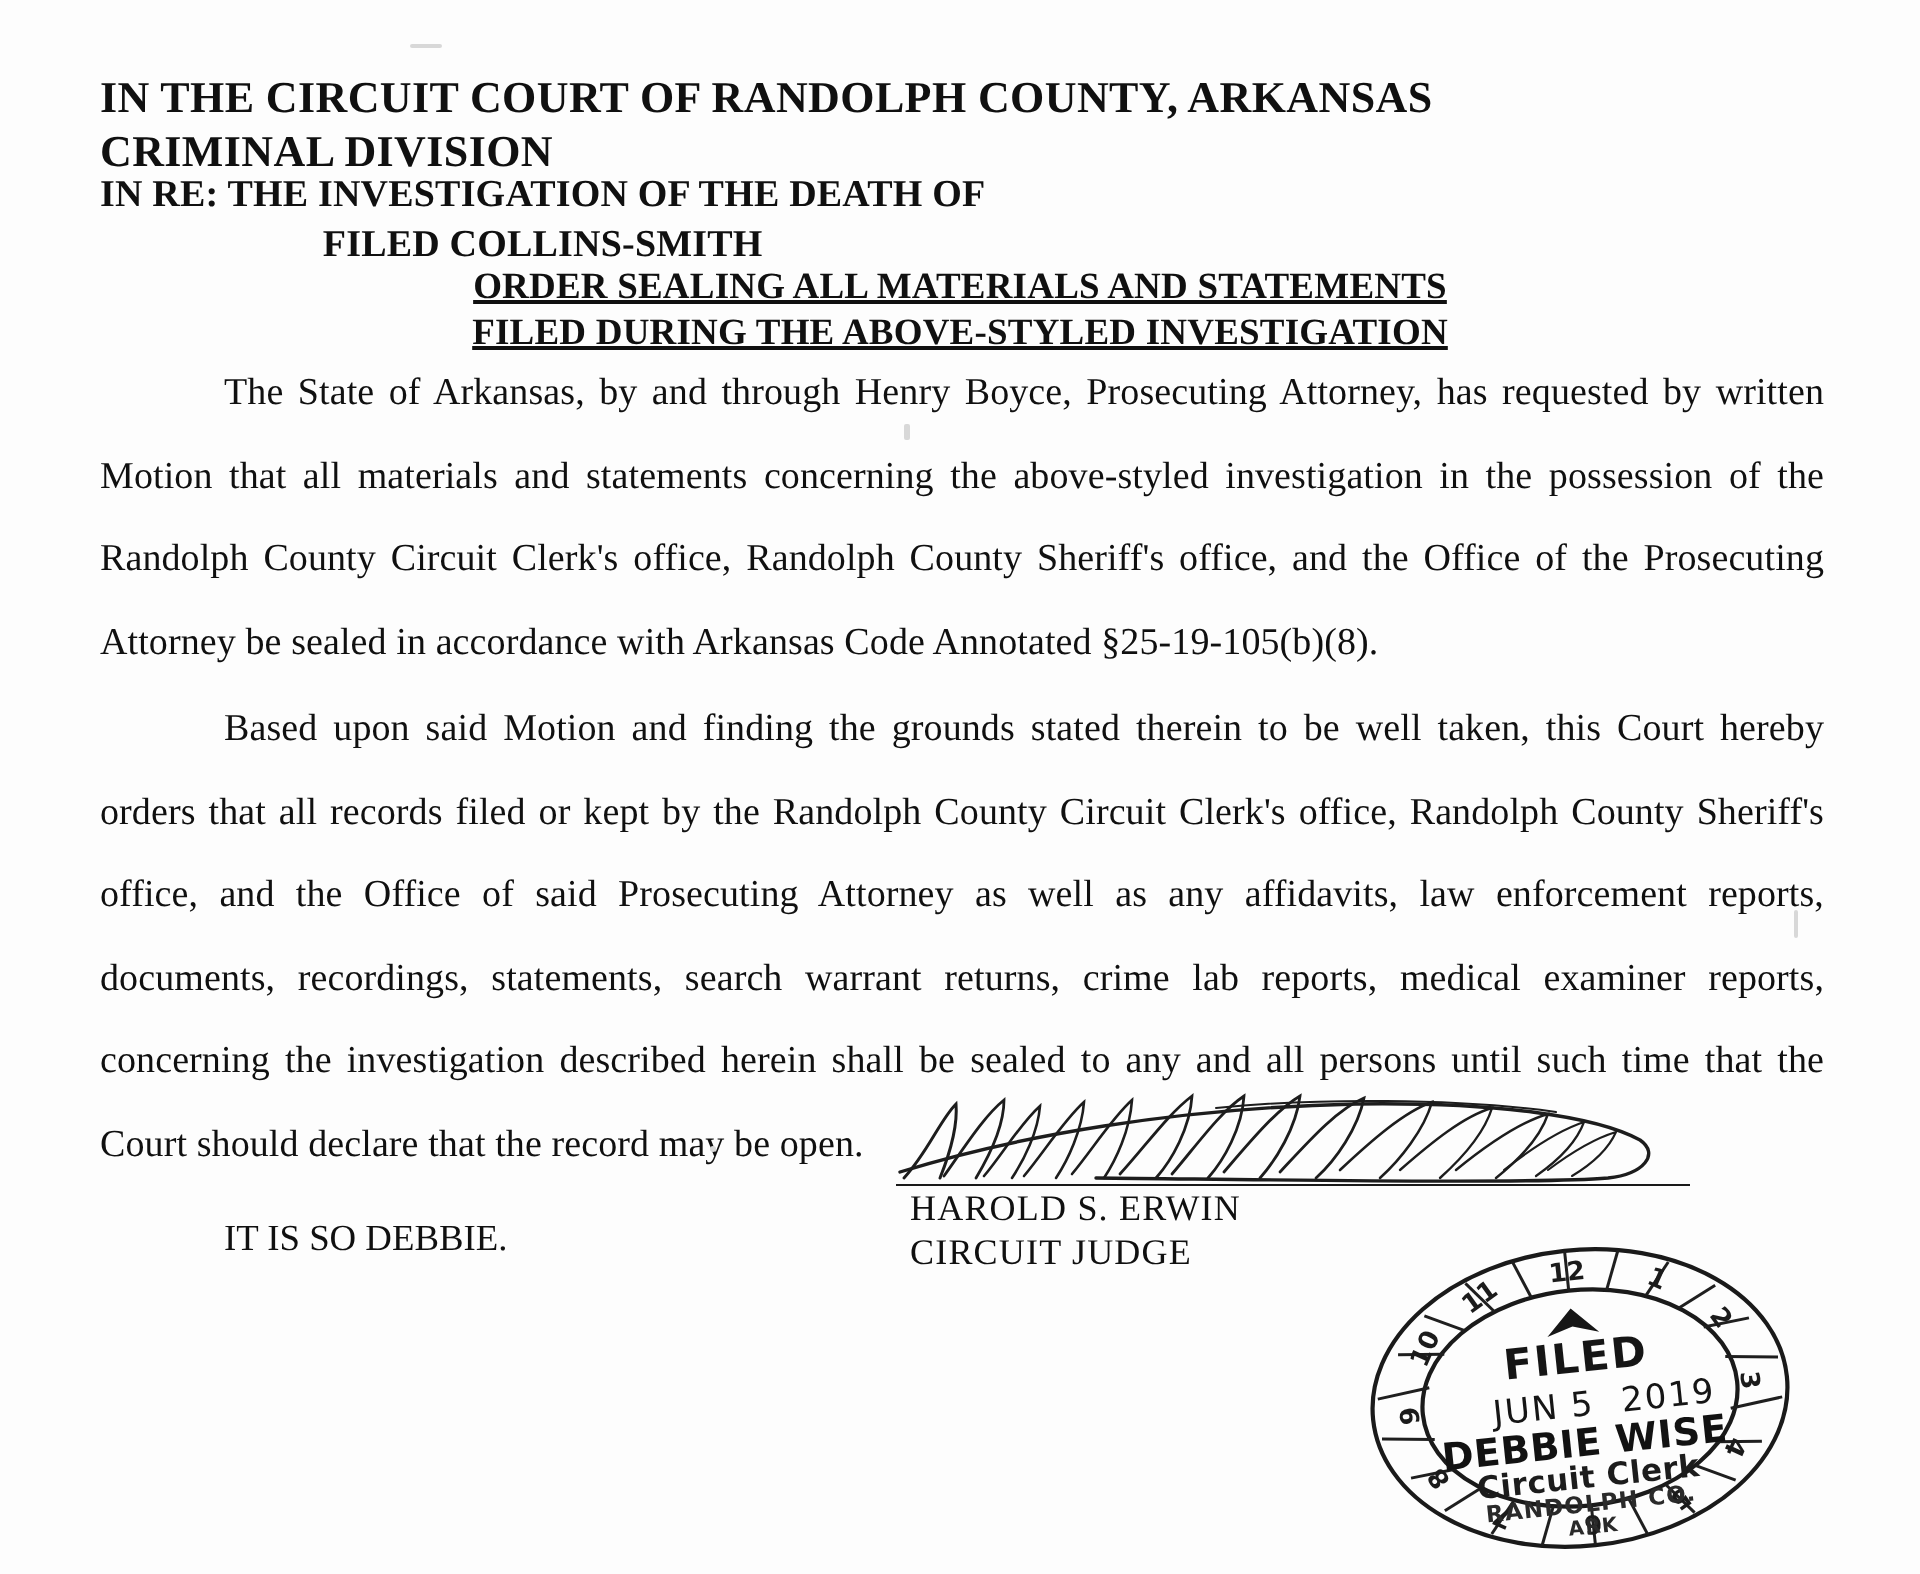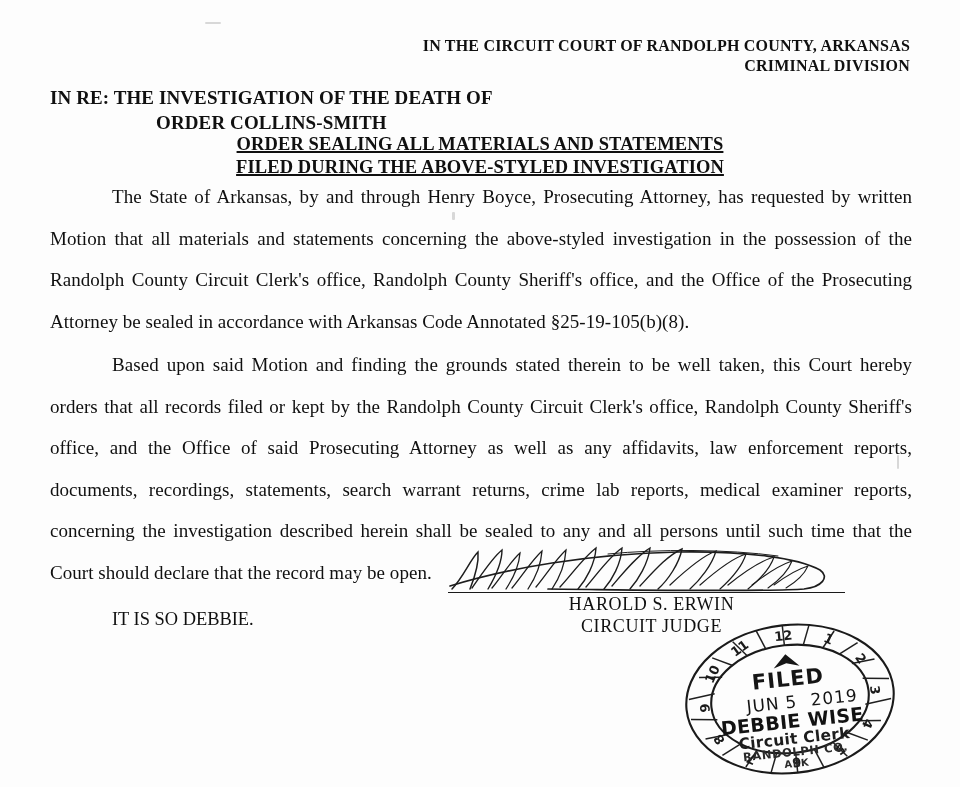--- a/index.html
+++ b/index.html
@@ -17,23 +17,23 @@
     font-family: "Liberation Serif", "DejaVu Serif", serif;
     color: #101010;
   }
 
   
   .court-heading {
     position: absolute;
     left: 50px;
     top: 36px;
     width: 860px;
-    text-align: right;
-    font-weight: bold;
-    font-size: 16px;
+    text-align: left;
+    font-weight: bold;
+    font-size: 22px;
     letter-spacing: 0.2px;
     line-height: 1.22;
   }
   .court-heading .line2 {
     display: block;
   }
 
   
   .caption {
     position: absolute;
@@ -90,21 +90,20 @@
     font-size: 18.4px;
     line-height: 41.5px;
   }
 
   
   .signature-block {
     position: absolute;
     left: 448px;
     top: 546px;
     width: 400px;
-    text-align: center;
   }
   .sig-mark {
     position: relative;
     height: 46px;
     width: 400px;
   }
   .sig-mark svg { display: block; }
   .sig-line {
     width: 397px;
     height: 0;
@@ -189,21 +188,21 @@
 
 <div id="page">
 
   <div class="court-heading">
     <span>IN THE CIRCUIT COURT OF RANDOLPH COUNTY, ARKANSAS</span>
     <span class="line2">CRIMINAL DIVISION</span>
   </div>
 
   <div class="caption">
     <span>IN RE: THE INVESTIGATION OF THE DEATH OF</span>
-    <span>ORDER COLLINS-SMITH</span>
+    <span>FILED COLLINS-SMITH</span>
   </div>
 
   <div class="order-title">
     <span>ORDER SEALING ALL MATERIALS AND STATEMENTS</span>
     <span>FILED DURING THE ABOVE-STYLED INVESTIGATION</span>
   </div>
 
   <div class="body-block">
     <p class="para">The State of Arkansas, by and through Henry Boyce, Prosecuting Attorney, has requested by written Motion that all materials and statements concerning the above-styled investigation in the possession of the Randolph County Circuit Clerk's office, Randolph County Sheriff's office, and the Office of the Prosecuting Attorney be sealed in accordance with Arkansas Code Annotated §25-19-105(b)(8).</p>
     <p class="para second">Based upon said Motion and finding the grounds stated therein to be well taken, this Court hereby orders that all records filed or kept by the Randolph County Circuit Clerk's office, Randolph County Sheriff's office, and the Office of said Prosecuting Attorney as well as any affidavits, law enforcement reports, documents, recordings, statements, search warrant returns, crime lab reports, medical examiner reports, concerning the investigation described herein shall be sealed to any and all persons until such time that the Court should declare that the record may be open.</p>

